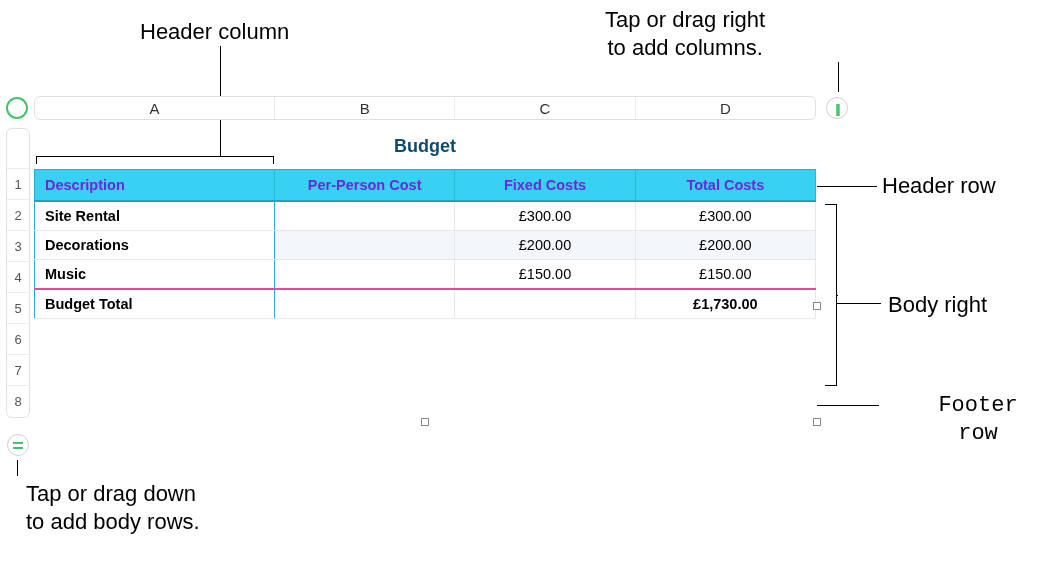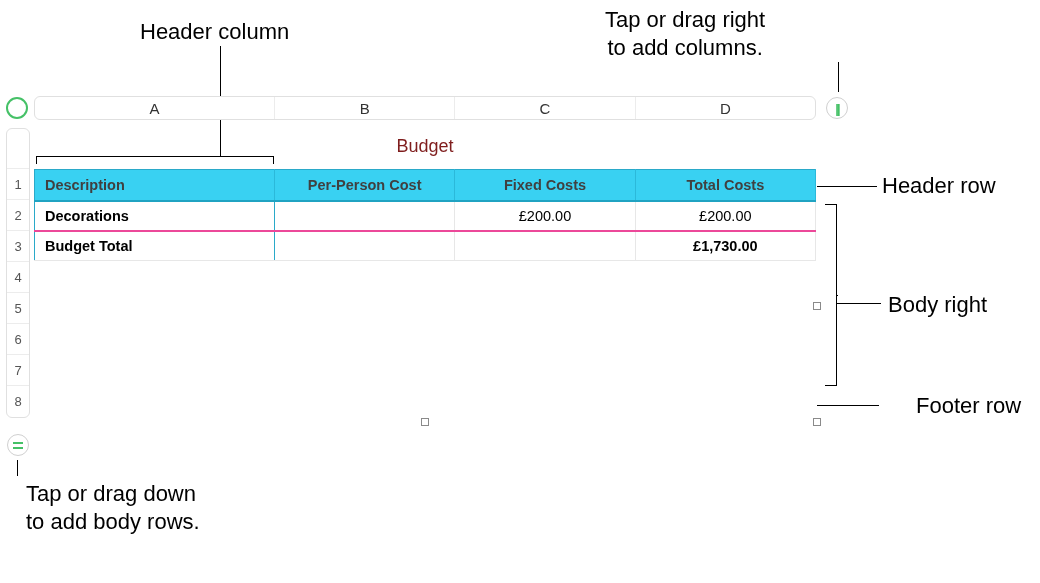--- a/index.html
+++ b/index.html
@@ -112,34 +112,34 @@
   
   .tbl-wrap {
     position: absolute;
     left: 34px;
     top: 128px;
     width: 782px;
   }
   .tbl-title {
     text-align: center;
     font-size: 18px;
-    color: #7f1d1d;
+    color: #0c4a6e;
     padding: 8px 0 12px;
-    font-weight: 400;
+    font-weight: 700;
   }
   table.sheet {
     width: 100%;
     border-collapse: collapse;
     table-layout: fixed;
     border: 1.5px solid #2aa9c9;
   }
   table.sheet col.c1 { width: 240px; }
   table.sheet th {
     background: #39d1f2;
-    color: #404040;
+    color: #6d28d9;
     font-weight: 700;
     font-size: 14.5px;
     padding: 7px 10px;
     border-right: 1px solid #2bb9da;
     border-bottom: 2px solid #20a3c2;
     text-align: center;
   }
   table.sheet th:first-child { text-align: left; }
   table.sheet td {
     padding: 6px 10px;
@@ -193,21 +193,21 @@
 <div class="leader" style="left:838px; top:62px; width:1px; height:30px;"></div>
 
 <div class="callout" style="left:882px; top:172px;">Header row</div>
 <div class="leader" style="left:817px; top:186px; width:60px; height:1px;"></div>
 
 <div class="callout" style="left:888px; top:291px;">Body right</div>
 <div class="bracket" style="left:825px; top:204px; height:182px;"></div>
 <div class="leader" style="left:837px; top:295px; width:1px; height:1px;"></div>
 <div class="leader" style="left:837px; top:303px; width:44px; height:1px;"></div>
 
-<div class="callout" style="left:916px; top:392px;">Footer row</div>
+<div class="callout" style="left:916px; top:392px;font-family:Liberation Mono, monospace;">Footer row</div>
 <div class="leader" style="left:817px; top:405px; width:62px; height:1px;"></div>
 
 <div class="callout" style="left:12px; top:480px; text-align:left;margin-left:14px;">Tap or drag down
 to add body rows.</div>
 <div class="leader" style="left:17px; top:460px; width:1px; height:16px;"></div>
 
 <div class="circle-handle" style="left:6px; top:97px;"></div>
 <div class="col-bar">
   <div class="col">A</div>
   <div class="col">B</div>
@@ -241,24 +241,36 @@
     <thead>
       <tr>
         <th>Description</th>
         <th>Per-Person Cost</th>
         <th>Fixed Costs</th>
         <th>Total Costs</th>
       </tr>
     </thead>
     <tbody>
       <tr>
+        <td>Site Rental</td>
+        <td></td>
+        <td>£300.00</td>
+        <td>£300.00</td>
+      </tr>
+      <tr>
         <td>Decorations</td>
         <td></td>
         <td>£200.00</td>
         <td>£200.00</td>
+      </tr>
+      <tr>
+        <td>Music</td>
+        <td></td>
+        <td>£150.00</td>
+        <td>£150.00</td>
       </tr>
       <tr class="footer">
         <td>Budget Total</td>
         <td></td>
         <td></td>
         <td>£1,730.00</td>
       </tr>
     </tbody>
   </table>
 </div>

